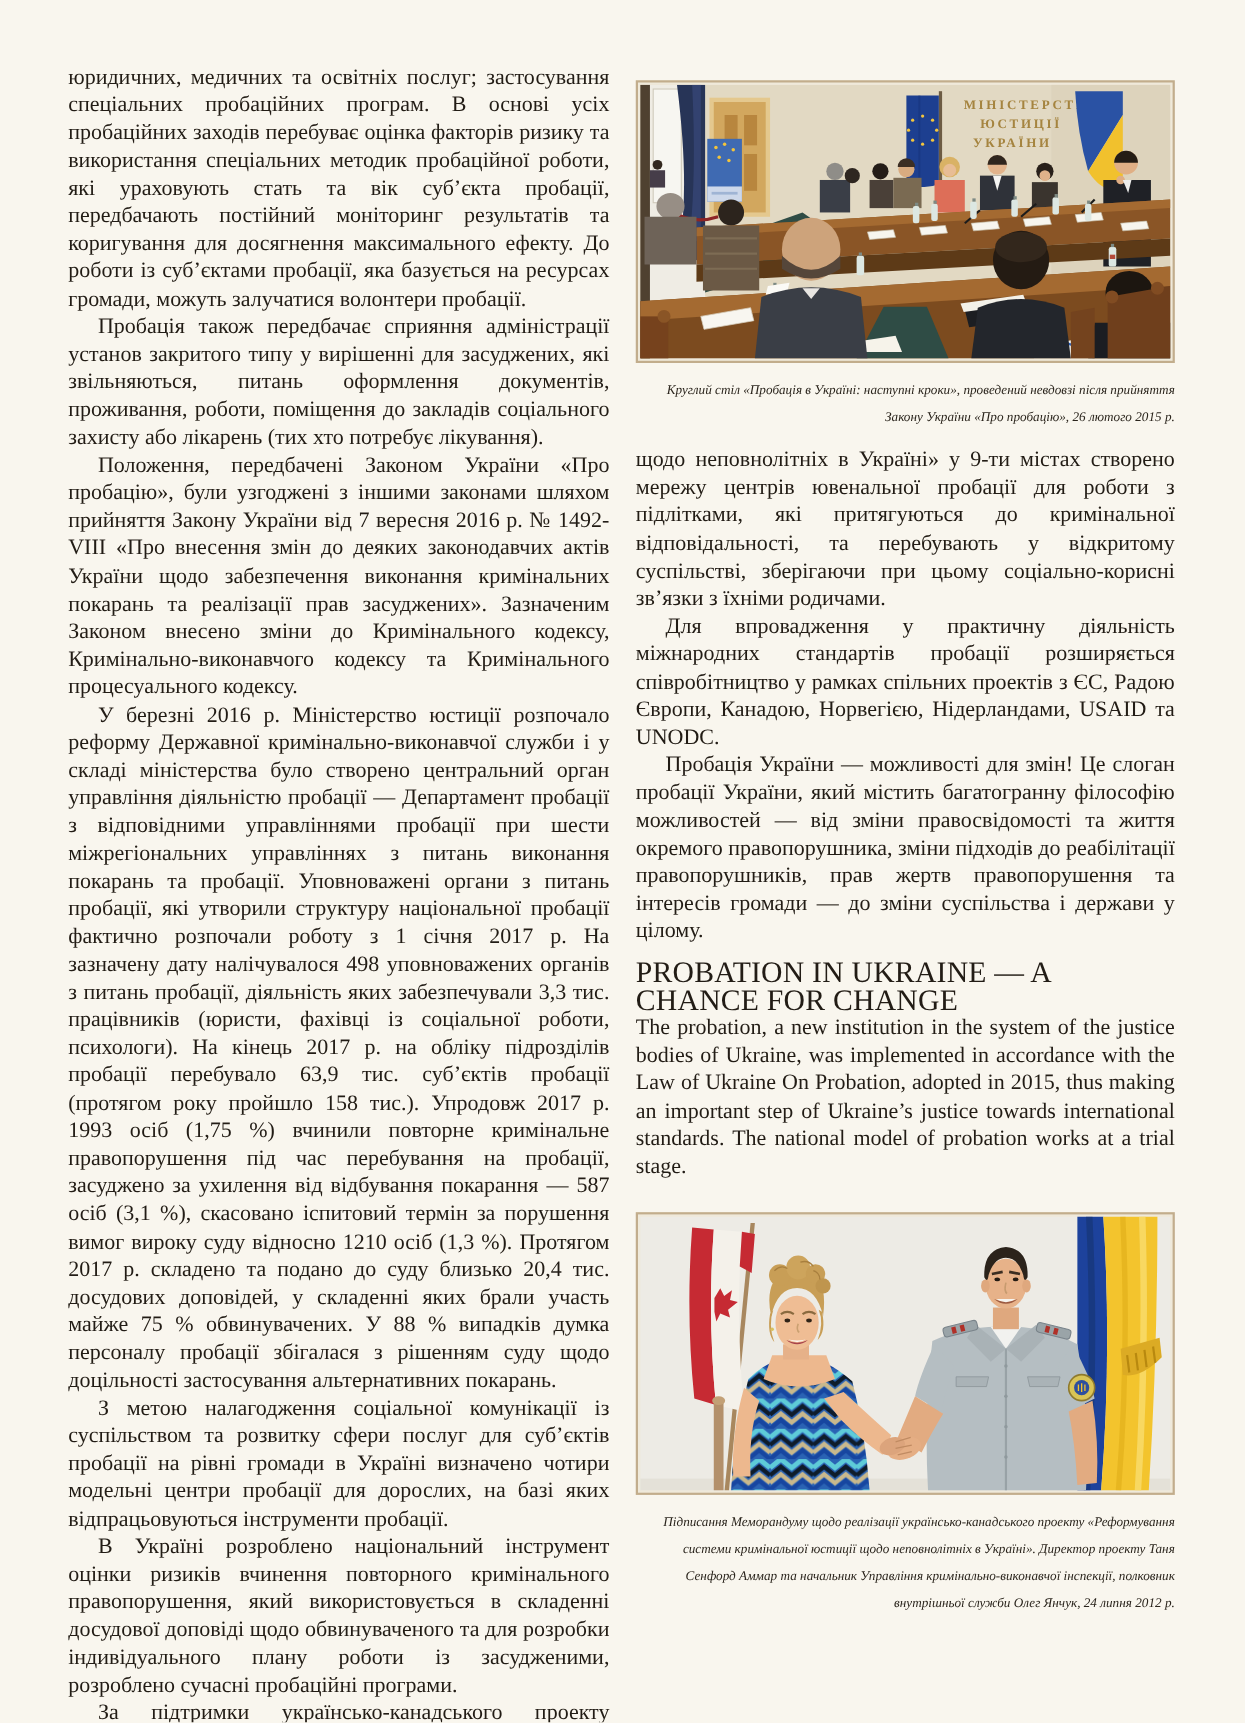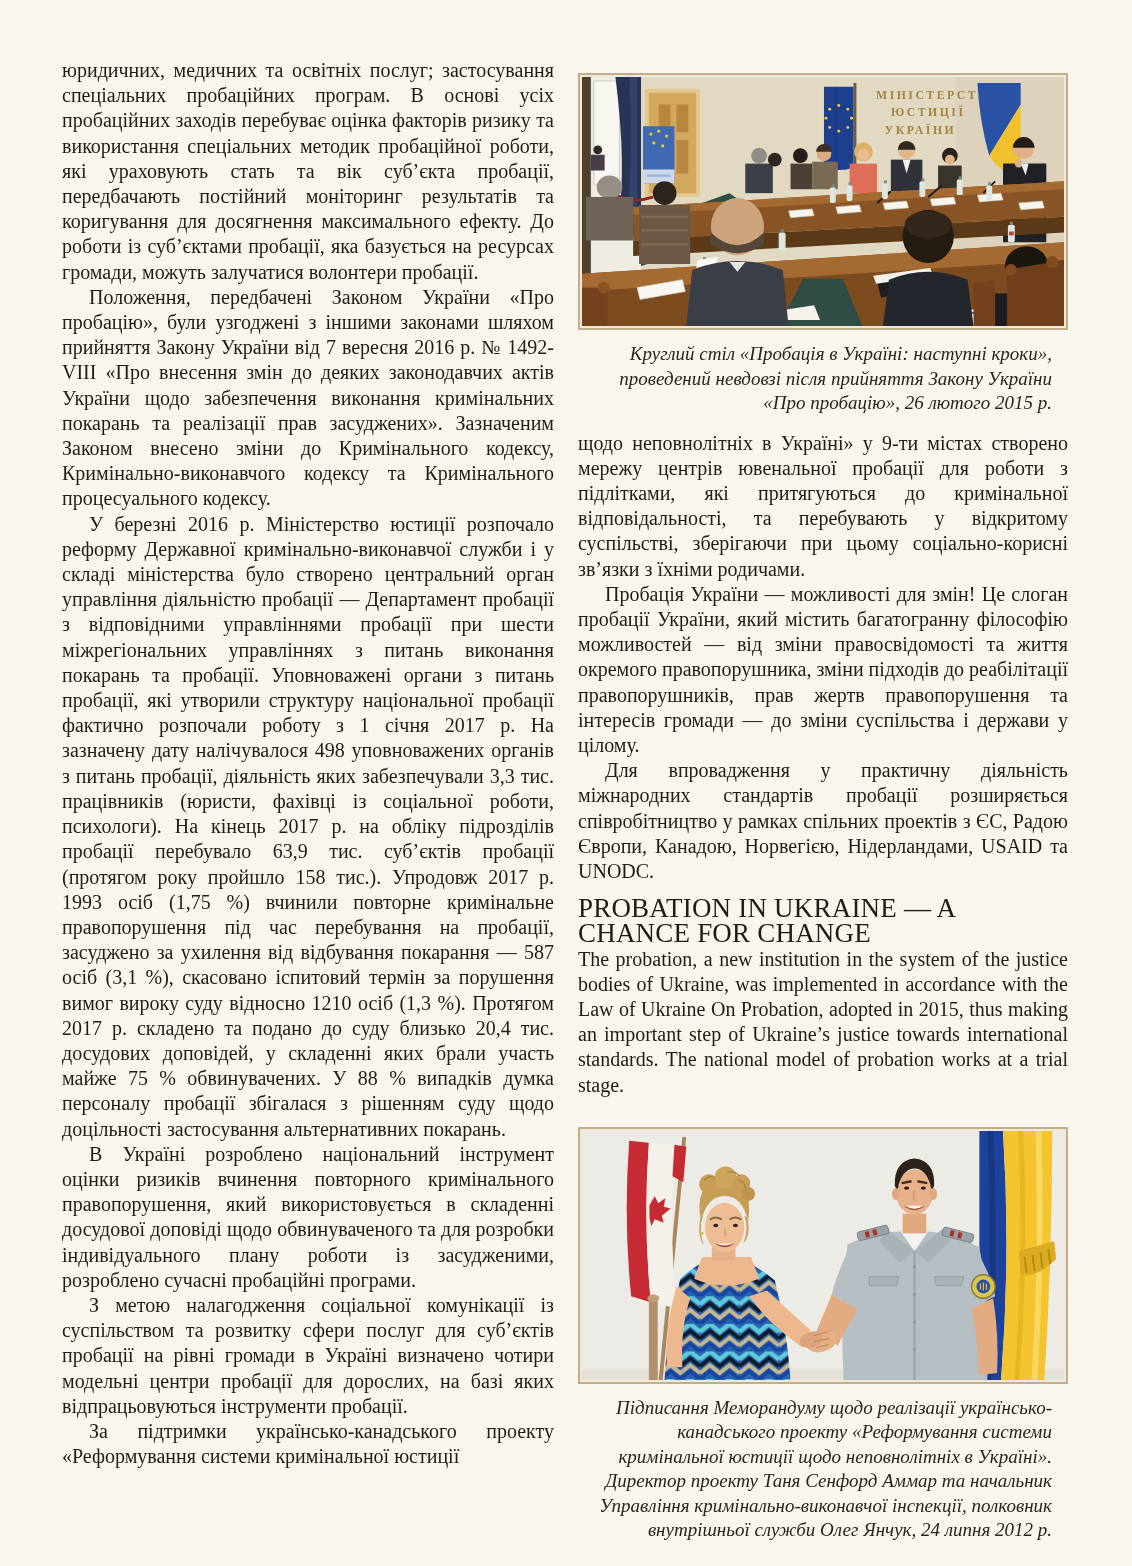--- a/index.html
+++ b/index.html
@@ -14,45 +14,46 @@
     margin:0;font-size:20px;line-height:25.2px;text-align:justify;
     text-indent:27px;hyphens:auto;
   }
   p.body.noind{text-indent:0;}
   .photo-frame{
     box-sizing:border-box;width:490px;height:257px;
     border:2px solid #c2ad8c;padding:2px;background:#efe9da;
   }
   .photo-frame svg{display:block;}
   p.caption{
-    margin:12px 16px 0 0;font-size:19px;line-height:24.5px;
+    margin:12px 0 0 0;font-size:12px;line-height:24.5px;
     font-style:italic;text-align:right;color:#2a241c;
   }
   .rc-text{margin-top:15px;}
   h2.eng-head{
     margin:12px 0 0 0;font-size:27px;line-height:25.2px;font-weight:normal;
     letter-spacing:.2px;text-transform:none;
   }
   .photo2{margin-top:29px;}
   .wall-text{
     font-family:"Liberation Serif",serif;font-weight:bold;
     font-size:12px;letter-spacing:2.5px;fill:#a5843f;
   }
 </style>
 </head>
 <body>
 
 <div class="page">
 
   <div class="col-left">
     <p class="body noind">юридичних, медичних та освітніх послуг; застосування спеціальних пробаційних програм. В основі усіх пробаційних заходів перебуває оцінка факторів ризику та використання спеціальних методик пробаційної роботи, які ураховують стать та вік суб’єкта пробації, передбачають постійний моніторинг результатів та коригування для досягнення максимального ефекту. До роботи із суб’єктами пробації, яка базується на ресурсах громади, можуть залучатися волонтери пробації.</p>
+    <p class="body">Пробація також передбачає сприяння адміністрації установ закритого типу у вирішенні для засуджених, які звільняються, питань оформлення документів, проживання, роботи, поміщення до закладів соціального захисту або лікарень (тих хто потребує лікування).</p>
     <p class="body">Положення, передбачені Законом України «Про пробацію», були узгоджені з іншими законами шляхом прийняття Закону України від 7 вересня 2016 р. № 1492-VIII «Про внесення змін до деяких законодавчих актів України щодо забезпечення виконання кримінальних покарань та реалізації прав засуджених». Зазначеним Законом внесено зміни до Кримінального кодексу, Кримінально-виконавчого кодексу та Кримінального процесуального кодексу.</p>
     <p class="body">У березні 2016 р. Міністерство юстиції розпочало реформу Державної кримінально-виконавчої служби і у складі міністерства було створено центральний орган управління діяльністю пробації — Департамент пробації з відповідними управліннями пробації при шести міжрегіональних управліннях з питань виконання покарань та пробації. Уповноважені органи з питань пробації, які утворили структуру національної пробації фактично розпочали роботу з 1 січня 2017 р. На зазначену дату налічувалося 498 уповноважених органів з питань пробації, діяльність яких забезпечували 3,3 тис. працівників (юристи, фахівці із соціальної роботи, психологи). На кінець 2017 р. на обліку підрозділів пробації перебувало 63,9 тис. суб’єктів пробації (протягом року пройшло 158 тис.). Упродовж 2017 р. 1993 осіб (1,75 %) вчинили повторне кримінальне правопорушення під час перебування на пробації, засуджено за ухилення від відбування покарання — 587 осіб (3,1 %), скасовано іспитовий термін за порушення вимог вироку суду відносно 1210 осіб (1,3 %). Протягом 2017 р. складено та подано до суду близько 20,4 тис. досудових доповідей, у складенні яких брали участь майже 75 % обвинувачених. У 88 % випадків думка персоналу пробації збігалася з рішенням суду щодо доцільності застосування альтернативних покарань.</p>
+    <p class="body">З метою налагодження соціальної комунікації із суспільством та розвитку сфери послуг для суб’єктів пробації на рівні громади в Україні визначено чотири модельні центри пробації для дорослих, на базі яких відпрацьовуються інструменти пробації.</p>
     <p class="body">В Україні розроблено національний інструмент оцінки ризиків вчинення повторного кримінального правопорушення, який використовується в складенні досудової доповіді щодо обвинуваченого та для розробки індивідуального плану роботи із засудженими, розроблено сучасні пробаційні програми.</p>
-    <p class="body">З метою налагодження соціальної комунікації із суспільством та розвитку сфери послуг для суб’єктів пробації на рівні громади в Україні визначено чотири модельні центри пробації для дорослих, на базі яких відпрацьовуються інструменти пробації.</p>
     <p class="body">За підтримки українсько-канадського проекту «Реформування системи кримінальної юстиції</p>
   </div>
 
   <div class="col-right">
 
     <div class="photo-frame">
       <svg width="482" height="249" viewBox="0 0 490 253" preserveAspectRatio="none">
 
         <rect width="490" height="253" fill="#e2d9c3"></rect>
         <rect x="380" width="110" height="253" fill="#ddd3bc"></rect>
@@ -239,22 +240,22 @@
           <path d="M432,196 l58,-10 v67 h-58 z" fill="#6f3f1c"></path>
           <circle cx="436" cy="196" r="6" fill="#814c22"></circle>
             <circle cx="478" cy="188" r="6" fill="#814c22"></circle>
         </g>
       </svg>
     </div>
     <p class="caption">Круглий стіл «Пробація в Україні: наступні кроки», проведений невдовзі після прийняття Закону України «Про пробацію», 26 лютого 2015 р.</p>
 
     <div class="rc-text">
       <p class="body noind">щодо неповнолітніх в Україні» у 9-ти містах створено мережу центрів ювенальної пробації для роботи з підлітками, які притягуються до кримінальної відповідальності, та перебувають у відкритому суспільстві, зберігаючи при цьому соціально-корисні зв’язки з їхніми родичами.</p>
+      <p class="body">Для впровадження у практичну діяльність міжнародних стандартів пробації розширяється співробітництво у рамках спільних проектів з ЄС, Радою Європи, Канадою, Норвегією, Нідерландами, USAID та UNODC.</p>
       <p class="body">Пробація України — можливості для змін! Це слоган пробації України, який містить багатогранну філософію можливостей — від зміни правосвідомості та життя окремого правопорушника, зміни підходів до реабілітації правопорушників, прав жертв правопорушення та інтересів громади — до зміни суспільства і держави у цілому.</p>
-      <p class="body">Для впровадження у практичну діяльність міжнародних стандартів пробації розширяється співробітництво у рамках спільних проектів з ЄС, Радою Європи, Канадою, Норвегією, Нідерландами, USAID та UNODC.</p>
     </div>
 
     <h2 class="eng-head">PROBATION IN UKRAINE — A CHANCE FOR CHANGE</h2>
     <p class="body noind">The probation, a new institution in the system of the justice bodies of Ukraine, was implemented in accordance with the Law of Ukraine On Probation, adopted in 2015, thus making an important step of Ukraine’s justice towards international standards. The national model of probation works at a trial stage.</p>
 
     <div class="photo-frame photo2">
       <svg width="482" height="249" viewBox="0 0 490 253" preserveAspectRatio="none">
         <defs>
           <pattern id="chev" width="40" height="28" patternUnits="userSpaceOnUse">
             <rect width="40" height="28" fill="#2a63b4"></rect>

